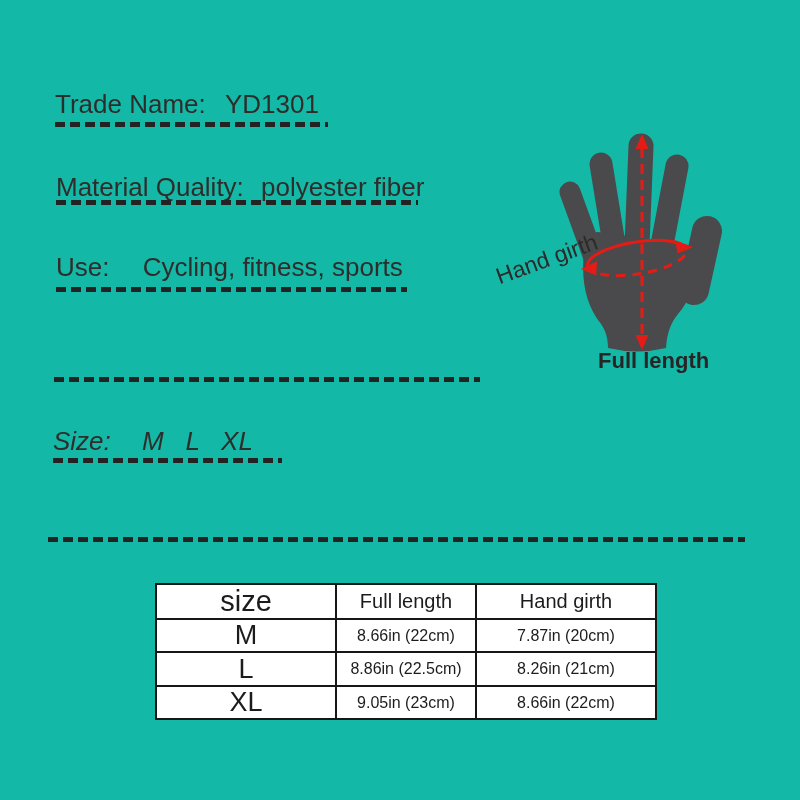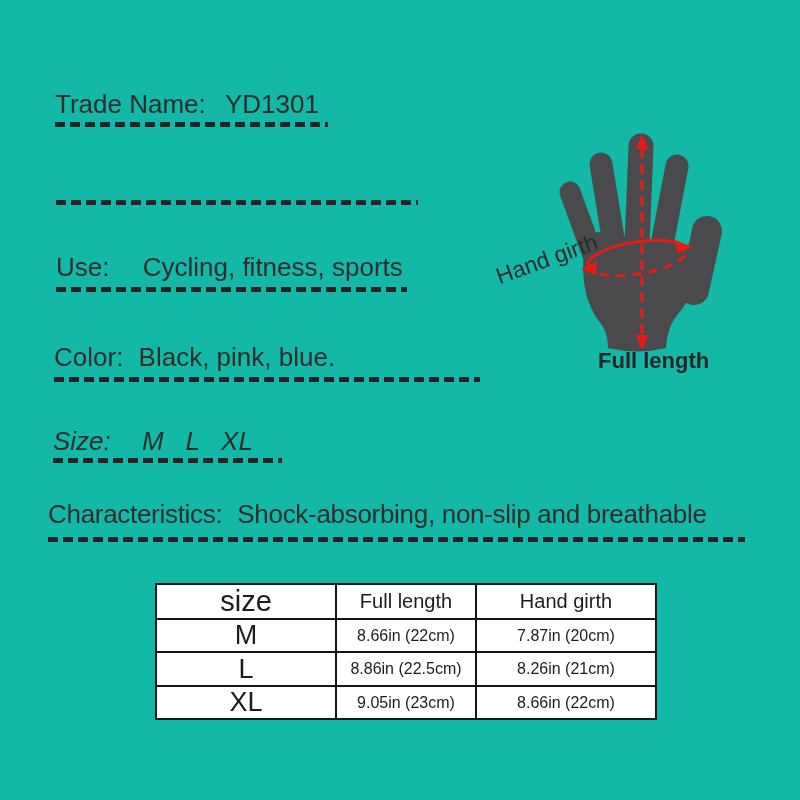--- a/index.html
+++ b/index.html
@@ -37,44 +37,40 @@
 <body>
 
 <div class="canvas">
 
   <div class="spec-row" style="left:55px;top:89px;">
     <span class="spec-label">Trade Name:</span>
     <span class="spec-value" style="margin-left:12px;">YD1301</span>
   </div>
   <div class="dash" style="left:55px;top:122px;width:273px;"></div>
 
+  <div class="spec-row" style="left:56px;top:172px;">
+    <span class="spec-label">Material Quality:</span>
+    <span class="spec-value" style="margin-left:10px;">polyester fiber</span>
+  </div>
   <div class="dash" style="left:56px;top:200px;width:362px;"></div>
 
   <div class="spec-row" style="left:56px;top:252px;">
     <span class="spec-label">Use:</span>
     <span class="spec-value" style="margin-left:26px;">Cycling, fitness, sports</span>
   </div>
   <div class="dash" style="left:56px;top:287px;width:351px;"></div>
 
-  <div class="spec-row" style="left:54px;top:342px;">
-    <span class="spec-label">Color:</span>
-    <span class="spec-value" style="margin-left:8px;">Black, pink, blue.</span>
-  </div>
   <div class="dash" style="left:54px;top:377px;width:426px;"></div>
 
   <div class="spec-row" style="left:53px;top:426px;font-style:italic;">
     <span class="spec-label">Size:</span>
     <span class="spec-value" style="margin-left:24px;">M   L   XL</span>
   </div>
   <div class="dash" style="left:53px;top:458px;width:229px;"></div>
 
-  <div class="spec-row spec-chars" style="left:48px;top:499px;">
-    <span class="spec-label">Characteristics:</span>
-    <span class="spec-value" style="margin-left:8px;">Shock-absorbing, non-slip and breathable</span>
-  </div>
   <div class="dash" style="left:48px;top:537px;width:697px;"></div>
 
   <svg class="glove-svg" viewBox="0 0 290 230" aria-hidden="true">
     <g fill="#4a4a4c" stroke="#4a4a4c" stroke-linecap="round">
       <line x1="82" y1="64" x2="106" y2="130" stroke-width="21"></line>
       <line x1="113" y1="36" x2="127" y2="122" stroke-width="23"></line>
       <line x1="153" y1="18" x2="149" y2="118" stroke-width="25"></line>
       <line x1="189" y1="38" x2="173" y2="122" stroke-width="23"></line>
       <line x1="219" y1="103" x2="206" y2="162" stroke-width="30"></line>
       <path stroke="none" d="M 97,116

